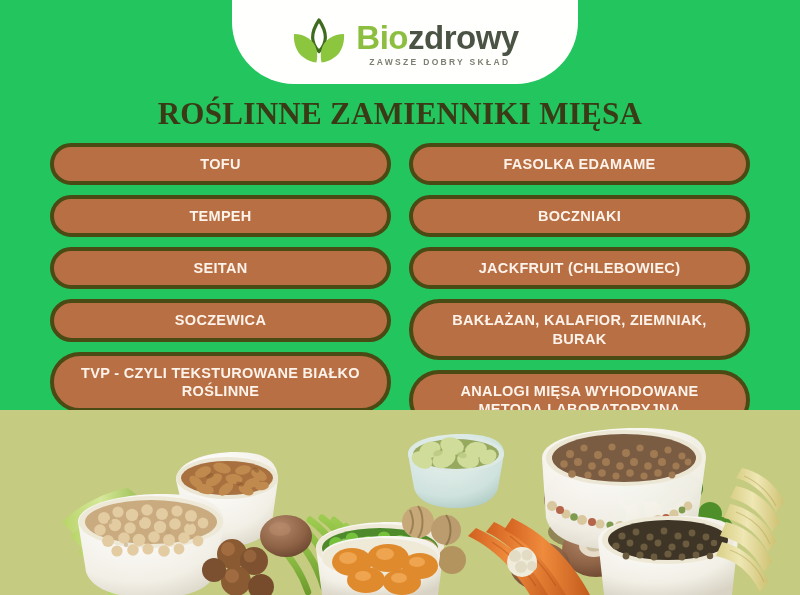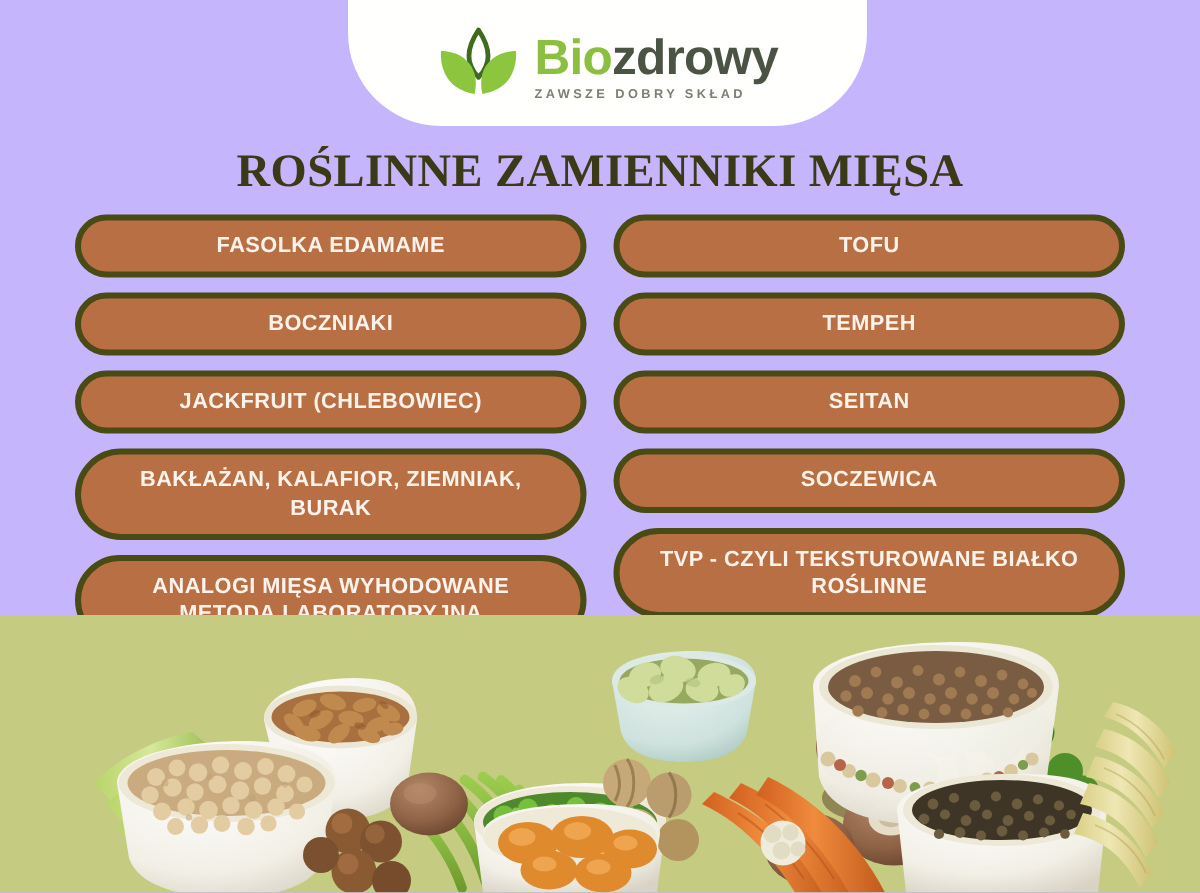--- a/index.html
+++ b/index.html
@@ -10,21 +10,21 @@
     width: 800px;
     height: 595px;
     overflow: hidden;
     font-family: "Liberation Sans", sans-serif;
     background: #c5cb80;
   }
   #poster {
     position: relative;
     width: 800px;
     height: 595px;
-    background: #c4b5fd;
+    background: #22c55e;
     overflow: hidden;
   }
 
   
   .logo-card {
     position: absolute;
     left: 232px;
     top: -40px;
     width: 346px;
     height: 124px;
@@ -59,21 +59,21 @@
     white-space: nowrap;
   }
   .logo-bio   { color: #8cbf3f; }
   .logo-zdrowy{ color: #4b5344; }
   .logo-tagline {
     font-size: 8.5px;
     font-weight: bold;
     letter-spacing: 2.3px;
     color: #7c7f72;
     margin-top: 4px;
-    margin-left: 0;
+    margin-left: 13px;
     white-space: nowrap;
   }
 
   
   .poster-title {
     position: absolute;
     left: 0;
     top: 96px;
     width: 800px;
     text-align: center;
@@ -146,32 +146,32 @@
         <span class="logo-word"><span class="logo-bio">Bio</span><span class="logo-zdrowy">zdrowy</span></span>
         <span class="logo-tagline">ZAWSZE DOBRY SKŁAD</span>
       </span>
     </div>
   </div>
 
   <div class="poster-title">ROŚLINNE ZAMIENNIKI MIĘSA</div>
 
   <div class="columns">
     <div class="column">
+      <div class="pill">TOFU</div>
+      <div class="pill">TEMPEH</div>
+      <div class="pill">SEITAN</div>
+      <div class="pill">SOCZEWICA</div>
+      <div class="pill two-line">TVP - CZYLI TEKSTUROWANE BIAŁKO ROŚLINNE</div>
+    </div>
+    <div class="column">
       <div class="pill">FASOLKA EDAMAME</div>
       <div class="pill">BOCZNIAKI</div>
       <div class="pill">JACKFRUIT (CHLEBOWIEC)</div>
       <div class="pill two-line">BAKŁAŻAN, KALAFIOR, ZIEMNIAK, BURAK</div>
       <div class="pill two-line">ANALOGI MIĘSA WYHODOWANE METODĄ LABORATORYJNĄ</div>
-    </div>
-    <div class="column">
-      <div class="pill">TOFU</div>
-      <div class="pill">TEMPEH</div>
-      <div class="pill">SEITAN</div>
-      <div class="pill">SOCZEWICA</div>
-      <div class="pill two-line">TVP - CZYLI TEKSTUROWANE BIAŁKO ROŚLINNE</div>
     </div>
   </div>
 
   <div class="food-band">
     <svg viewBox="0 0 800 185" xmlns="http://www.w3.org/2000/svg">
       <defs>
         <radialGradient id="gBowl" cx="40%" cy="25%" r="85%">
           <stop offset="0%" stop-color="#ffffff"></stop>
           <stop offset="70%" stop-color="#f2efe6"></stop>
           <stop offset="100%" stop-color="#d8d3c4"></stop>

